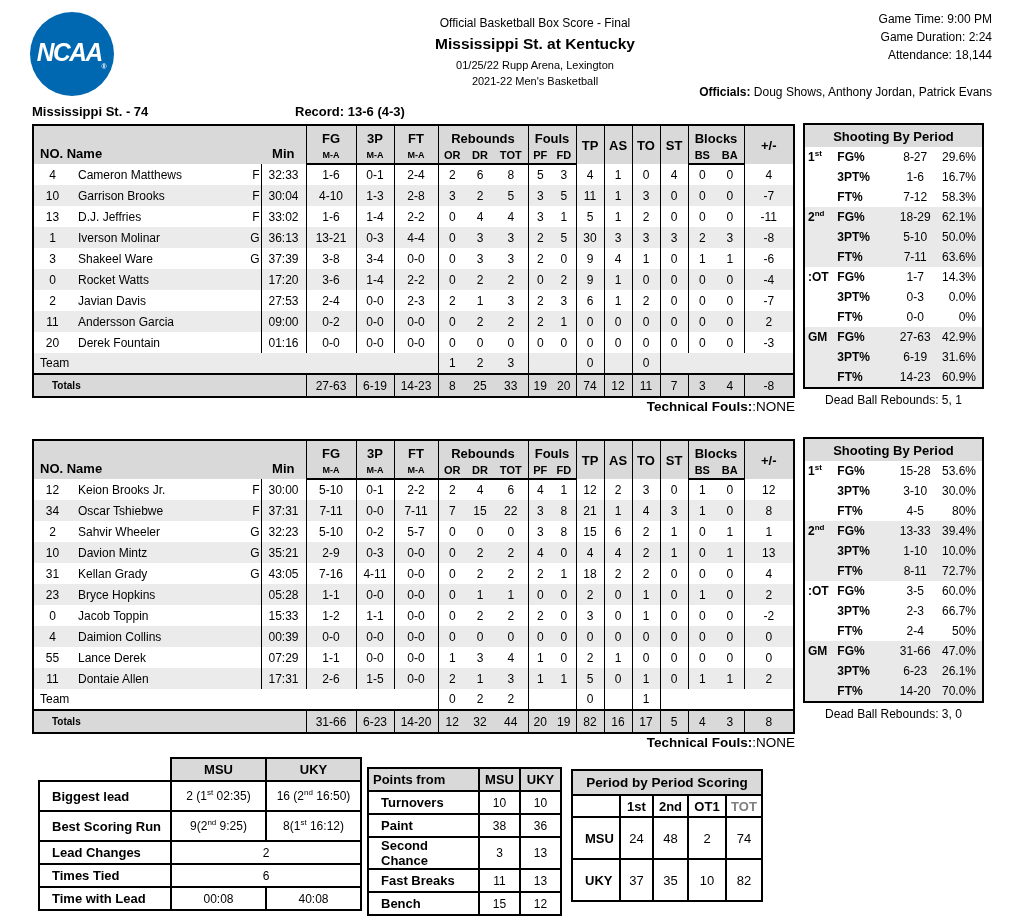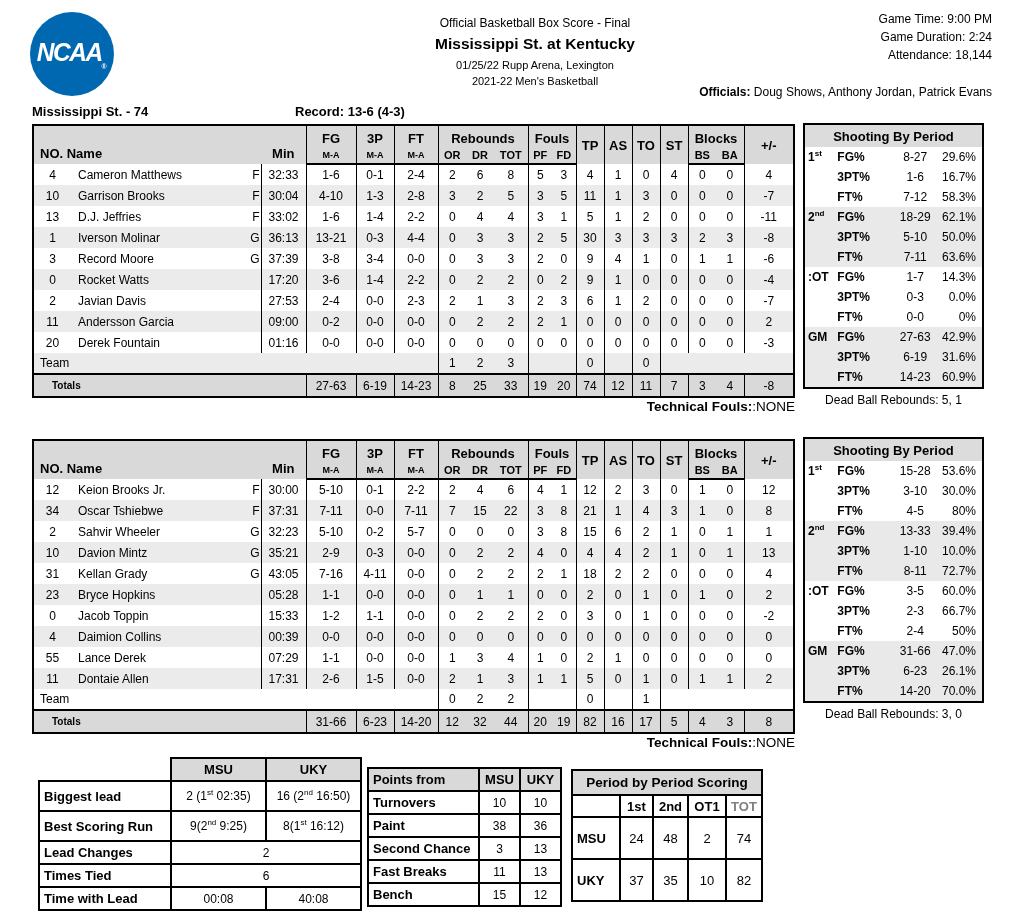--- a/index.html
+++ b/index.html
@@ -62,21 +62,21 @@
   table.shoot tbody tr:nth-child(n+10){background:#e9e9e9;}
   .deadball{position:absolute;left:803px;width:181px;text-align:center;font-size:12px;white-space:nowrap;}
 
   .techfouls{position:absolute;left:32px;width:763px;text-align:right;font-size:13.5px;}
   .techfouls b{font-weight:bold;}
 
   
   table.bt{border-collapse:collapse;font-size:12px;position:absolute;table-layout:fixed;}
   table.bt th,table.bt td{border:2px solid #000;padding:0;text-align:center;overflow:hidden;}
   table.bt th{background:#d9d9d9;font-size:13px;}
-  table.bt .rowlab{background:#fff;text-align:left;padding-left:4px;font-weight:bold;font-size:13px;}
+  table.bt .rowlab{background:#fff;text-align:left;padding-left:12px;font-weight:bold;font-size:13px;}
   table.bt td{background:#fff;}
   .ghost{border:none !important;background:transparent !important;}
   table.gstats{left:38px;top:757px;}
   table.gstats tr{height:23px;}
   table.gstats tr.tall{height:30px;}
   table.pfrom{left:367px;top:767px;}
   table.pfrom tr{height:23px;}
   table.pbp{left:571px;top:769px;}
   table.pbp .title{font-size:13.5px;height:23px;}
   table.pbp tr.hdr{height:22px;}
@@ -248,21 +248,21 @@
     <td class="br">3</td>
     <td class="br">3</td>
     <td class="br">3</td>
     <td>2</td>
     <td class="br">3</td>
     <td>-8</td>
   </tr>
 
   <tr>
     <td>3</td>
-    <td class="c-name">Record Moore</td>
+    <td class="c-name">Shakeel Ware</td>
     <td class="c-pos br">G</td>
     <td class="br">37:39</td>
     <td class="br">3-8</td>
     <td class="br">3-4</td>
     <td class="br">0-0</td>
     <td>0</td>
     <td>3</td>
     <td class="br">3</td>
     <td>2</td>
     <td class="br">0</td>

